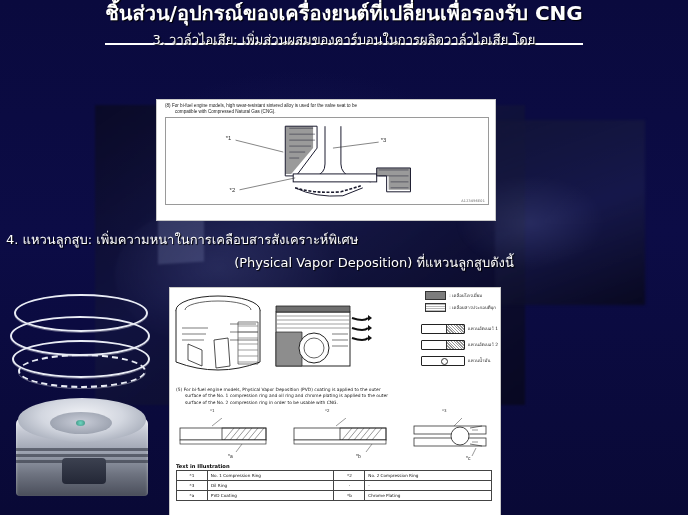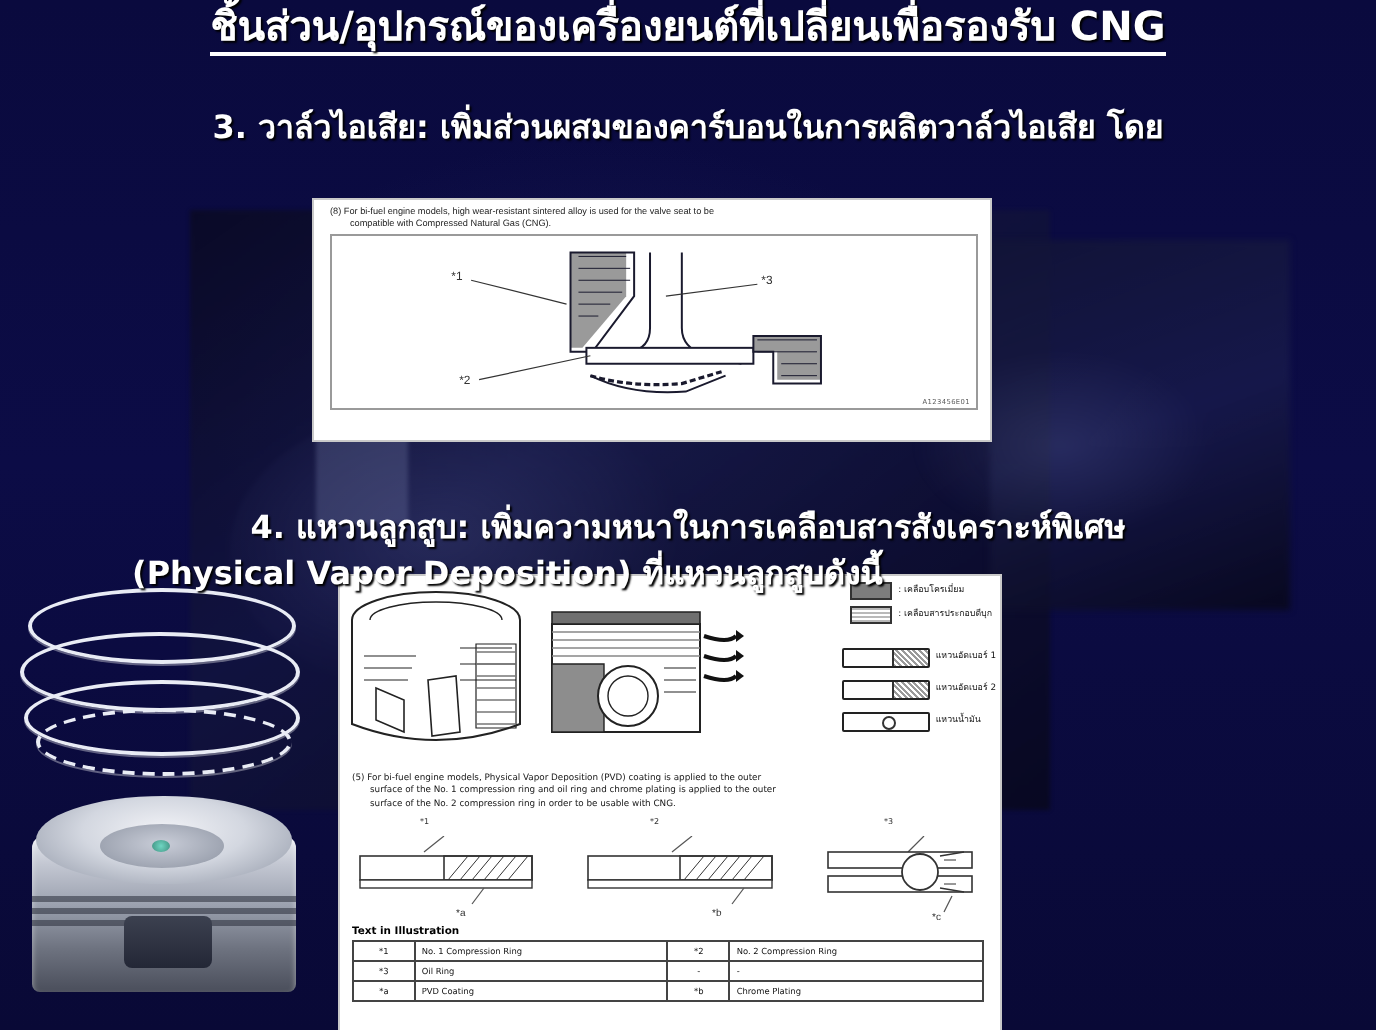--- a/index.html
+++ b/index.html
@@ -27,29 +27,29 @@
   .bg-photo-r{position:absolute;left:495px;top:120px;width:150px;height:185px;
     background:linear-gradient(160deg, rgba(18,20,55,.9), rgba(32,36,80,.5), rgba(8,8,30,.95));
     filter:blur(1.5px);}
   .bg-photo-r:after{content:"";position:absolute;left:-40px;top:55px;width:150px;height:95px;border-radius:50%;
     background:radial-gradient(ellipse at 50% 50%, rgba(110,120,175,.20), rgba(10,10,40,0) 70%);}
 
   
   .title{position:absolute;left:0;top:1px;width:688px;text-align:center;
     color:#ffffff;font-weight:bold;font-size:20px;line-height:24px;
     text-shadow:1px 1px 1px #000;z-index:6;}
-  .title .u{border-bottom:2px solid #ffffff;padding-bottom:1px;}
-
-  
-  .heading{position:absolute;color:#ffffff;font-weight:bold;
-    font-size:16px;line-height:23px;text-shadow:1px 1px 1px #000;z-index:6;margin-top:24px;}
+  .title .u{border-bottom:2px solid #ffffff;padding-bottom:18px;}
+
+  
+  .heading{position:absolute;color:#ffffff;font-weight:normal;
+    font-size:13px;line-height:23px;text-shadow:1px 1px 1px #000;z-index:6;}
   .h3{left:6px;top:28px;width:676px;text-align:center;}
   .h4{left:6px;top:228px;width:676px;}
-  .h4 .l1{display:block;text-align:center;}
-  .h4 .l2{display:block;padding-left:60px;}
+  .h4 .l1{display:block;}
+  .h4 .l2{display:block;text-align:center;padding-left:60px;}
 
   
   .panel{position:absolute;background:#ffffff;color:#000;z-index:5;
     box-shadow:0 0 0 1px #c9c9c9;}
   #panel1{left:157px;top:100px;width:338px;height:120px;}
   #panel2{left:170px;top:288px;width:330px;height:227px;}
 
   .cap{font-size:4.6px;line-height:6.2px;color:#1b1b1b;padding:3px 6px 1px 8px;
     font-family:"Liberation Sans",sans-serif;}
   .cap .ind{display:block;padding-left:10px;}

